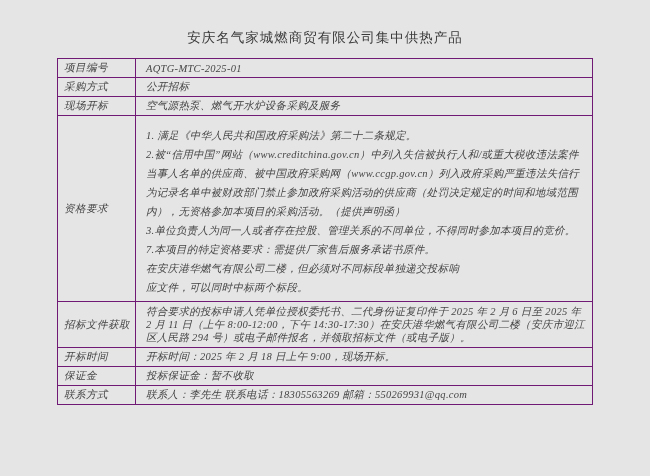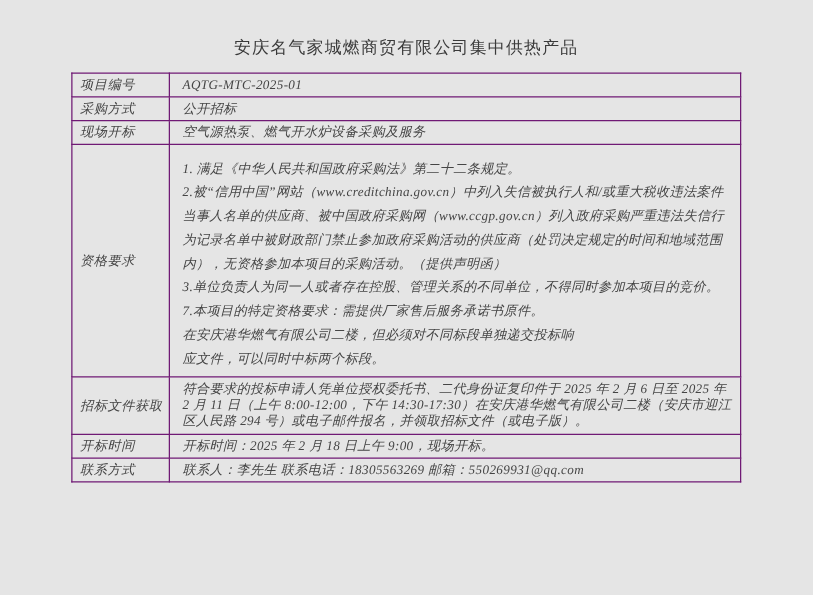--- a/index.html
+++ b/index.html
@@ -103,20 +103,24 @@
       </tr>
       <tr class="r-doc">
         <td class="label">招标文件获取</td>
         <td class="value">符合要求的投标申请人凭单位授权委托书、二代身份证复印件于 2025 年 2 月 6 日至 2025 年 2 月 11 日（上午 8:00-12:00，下午 14:30-17:30）在安庆港华燃气有限公司二楼（安庆市迎江区人民路 294 号）或电子邮件报名，并领取招标文件（或电子版）。</td>
       </tr>
       <tr class="r-std">
         <td class="label">开标时间</td>
         <td class="value">开标时间：2025 年 2 月 18 日上午 9:00，现场开标。</td>
       </tr>
       <tr class="r-sm">
+        <td class="label">保证金</td>
+        <td class="value">投标保证金：暂不收取</td>
+      </tr>
+      <tr class="r-sm">
         <td class="label">联系方式</td>
         <td class="value">联系人：李先生  联系电话：18305563269  邮箱：550269931@qq.com</td>
       </tr>
 
     </tbody>
   </table>
 
 </div>
 
 </body></html>

